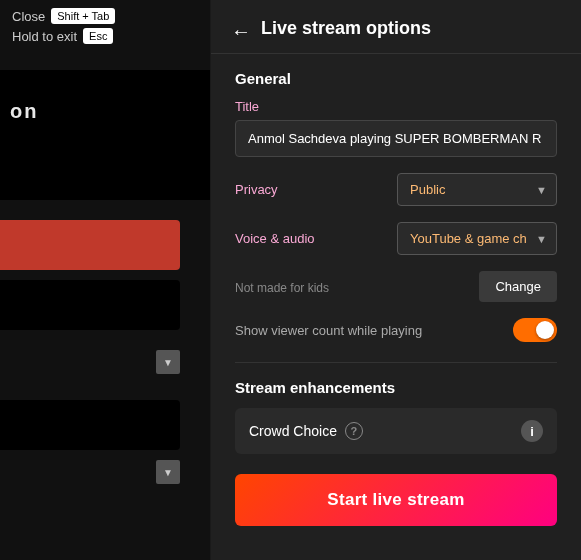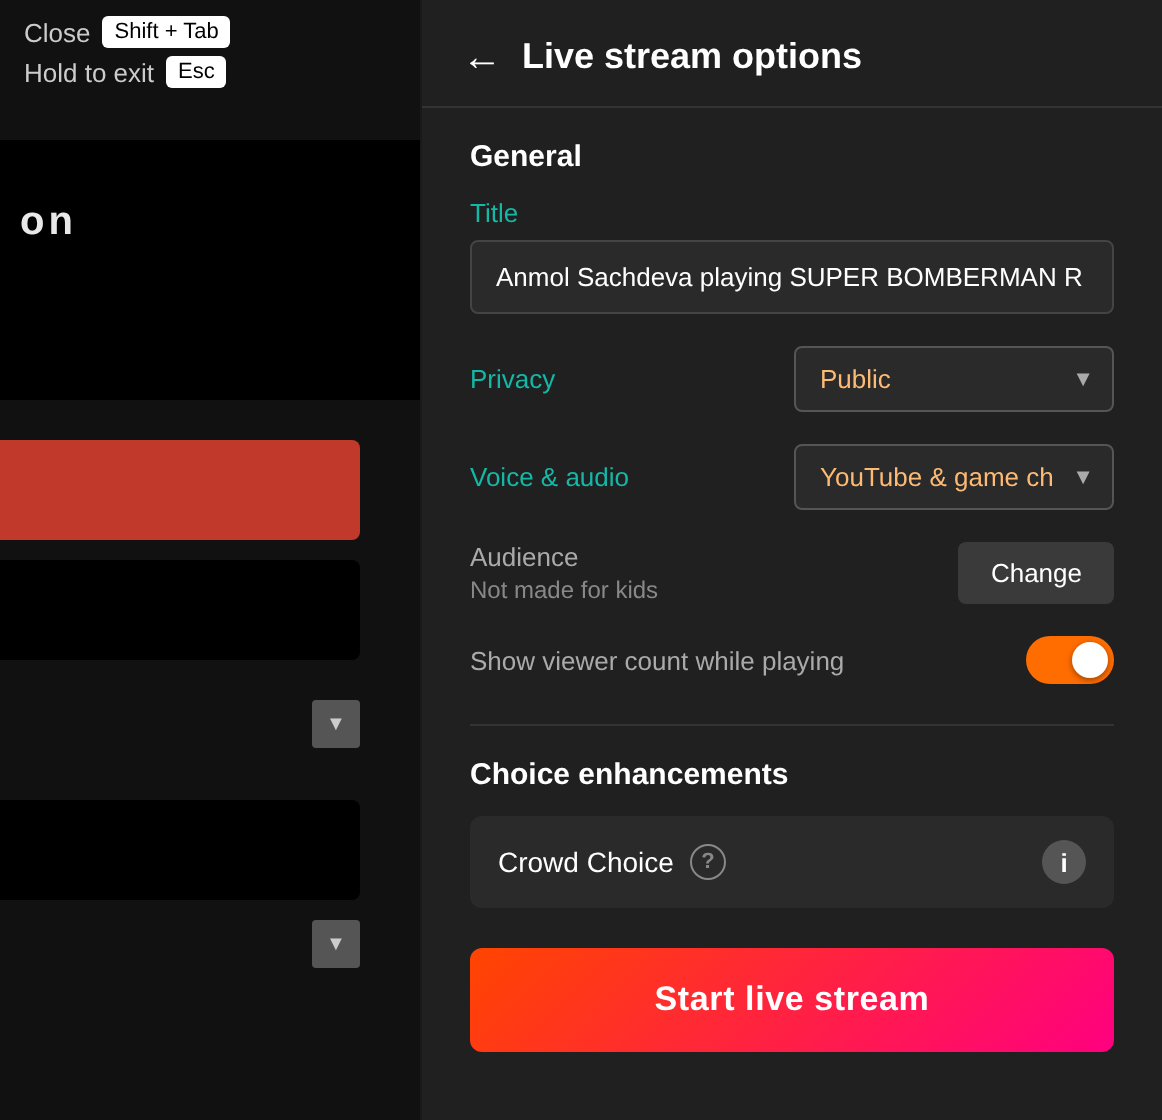--- a/index.html
+++ b/index.html
@@ -158,21 +158,21 @@
     }
 
     .section-label {
       color: #fff;
       font-size: 15px;
       font-weight: 700;
       margin-bottom: 12px;
     }
 
     .field-label {
-      color: #14b8a6;
+      color: #f9a8d4;
       font-size: 13px;
       margin-bottom: 6px;
     }
 
     .text-input {
       width: 100%;
       background: #2a2a2a;
       border: 1px solid #444;
       border-radius: 4px;
       color: #fff;
@@ -395,36 +395,35 @@
           <option>YouTube &amp; game chat</option>
           <option>Game chat only</option>
           <option>None</option>
         </select>
         <span class="select-arrow">▼</span>
       </div>
     </div>
 
     <div class="audience-row">
       <div class="audience-info">
-        <span class="audience-title">Audience</span>
         <span class="audience-sub">Not made for kids</span>
       </div>
       <button class="change-btn">Change</button>
     </div>
 
     <div class="toggle-row">
       <span class="toggle-label">Show viewer count while playing</span>
       <div class="toggle-switch">
         <div class="knob"></div>
       </div>
     </div>
 
     <div class="divider"></div>
 
-    <div class="section-label">Choice enhancements</div>
+    <div class="section-label">Stream enhancements</div>
 
     <div class="crowd-choice-row">
       <div class="crowd-left">
         <span class="crowd-label">Crowd Choice</span>
         <div class="help-icon">?</div>
       </div>
       <div class="info-icon">i</div>
     </div>
 
     <button class="start-btn">Start live stream</button>

